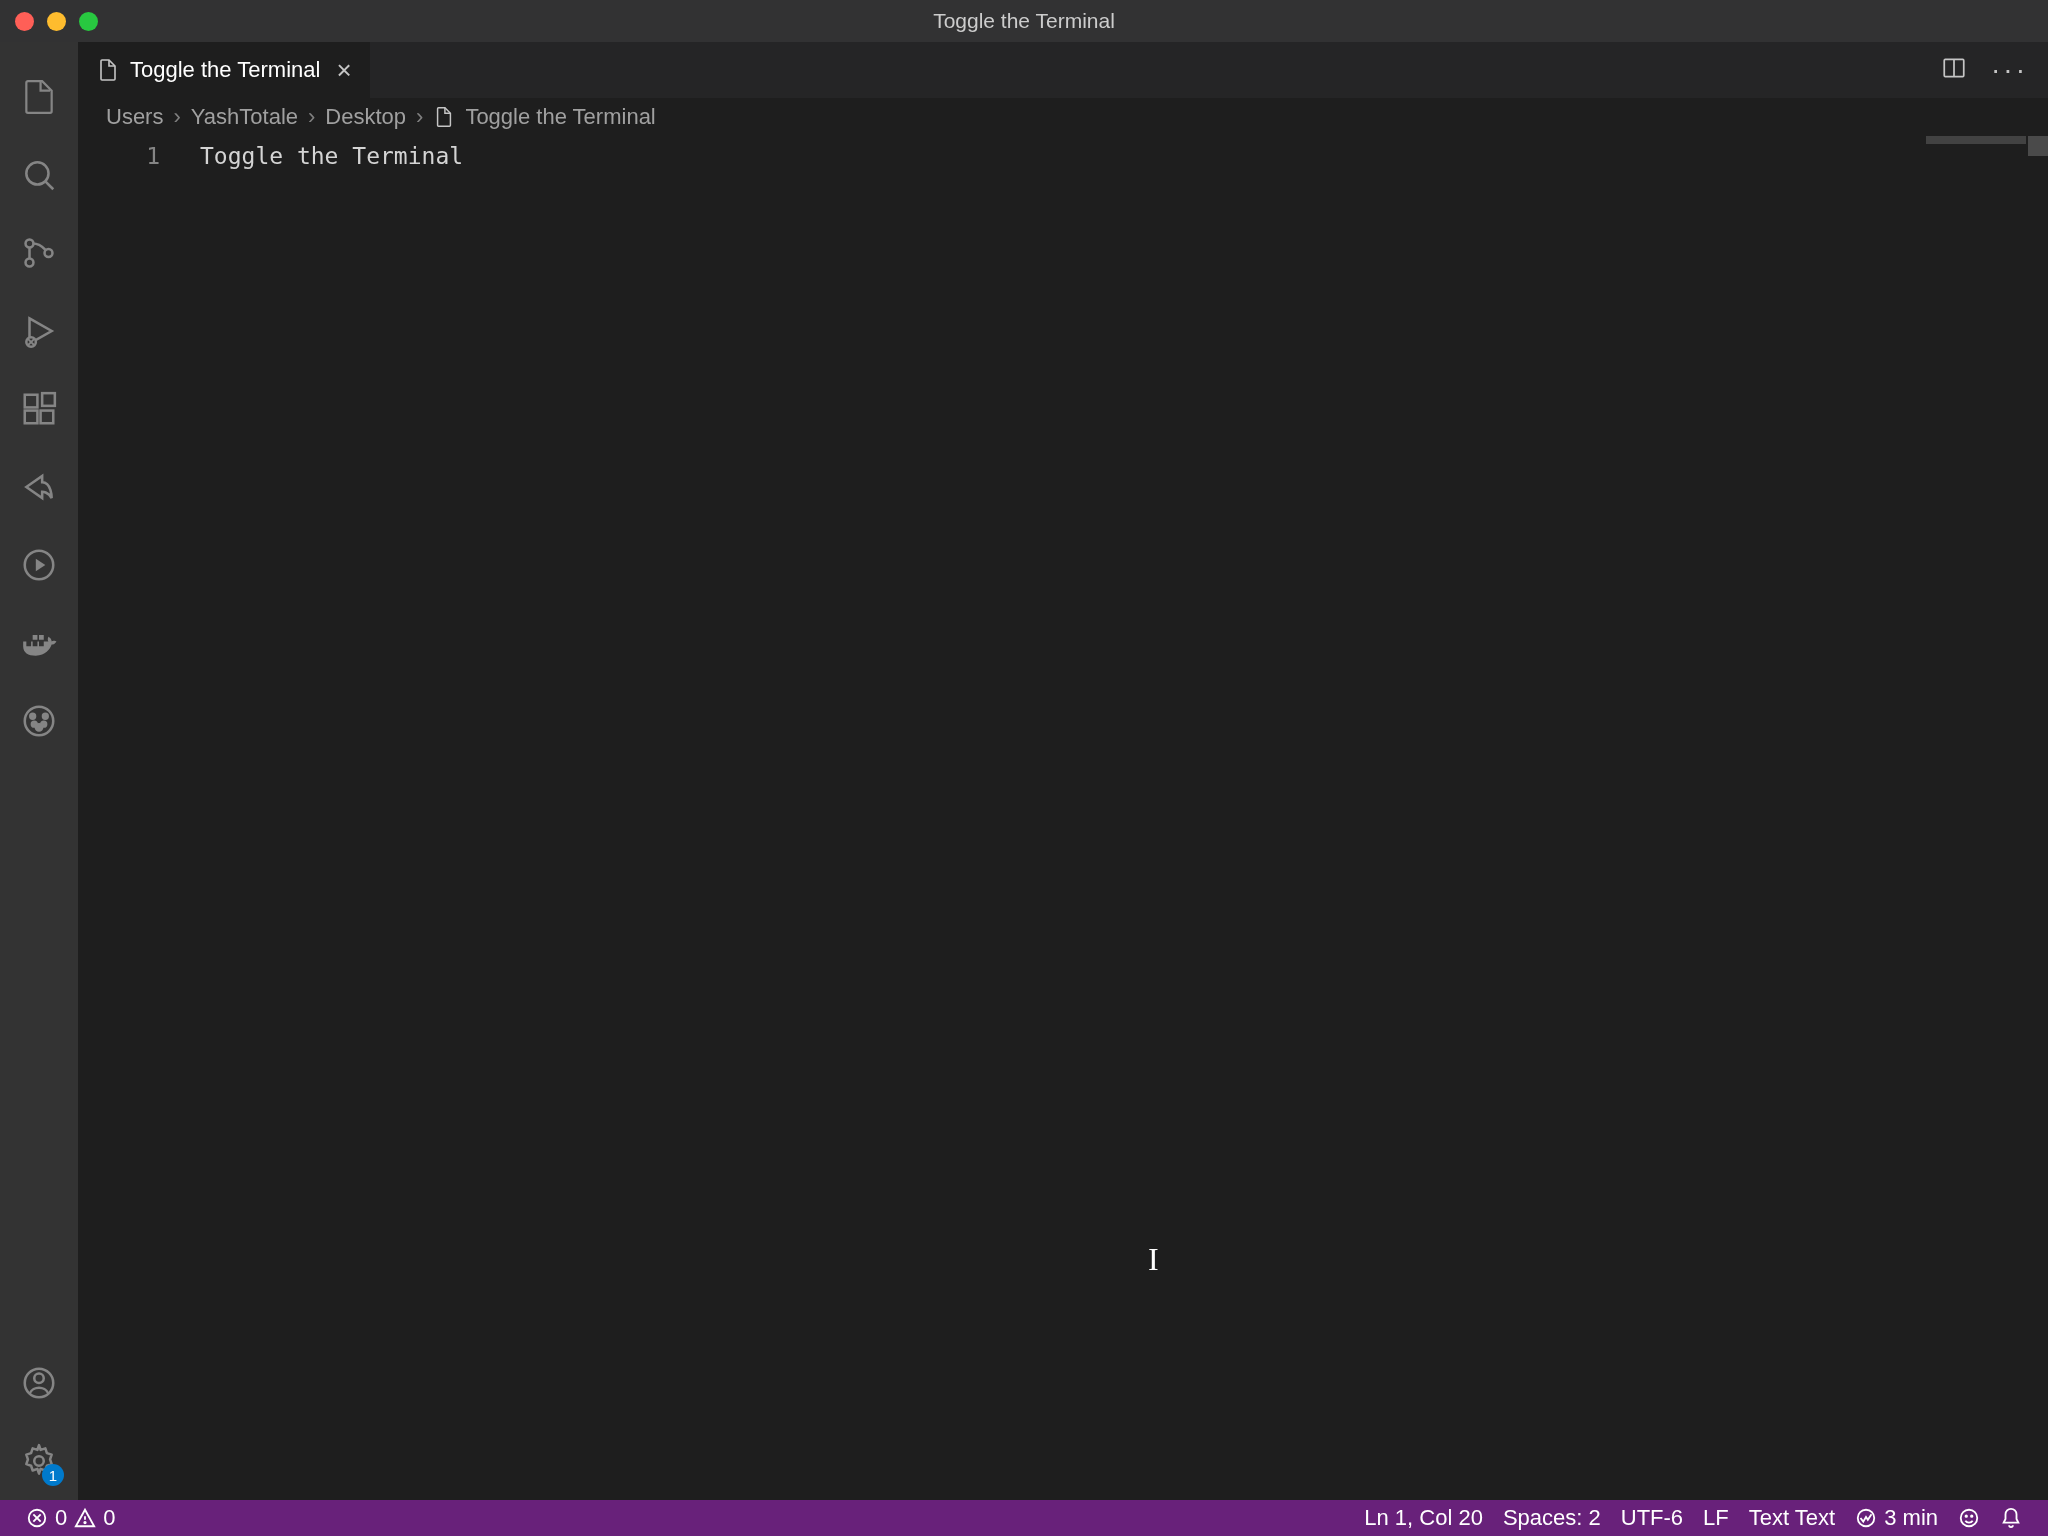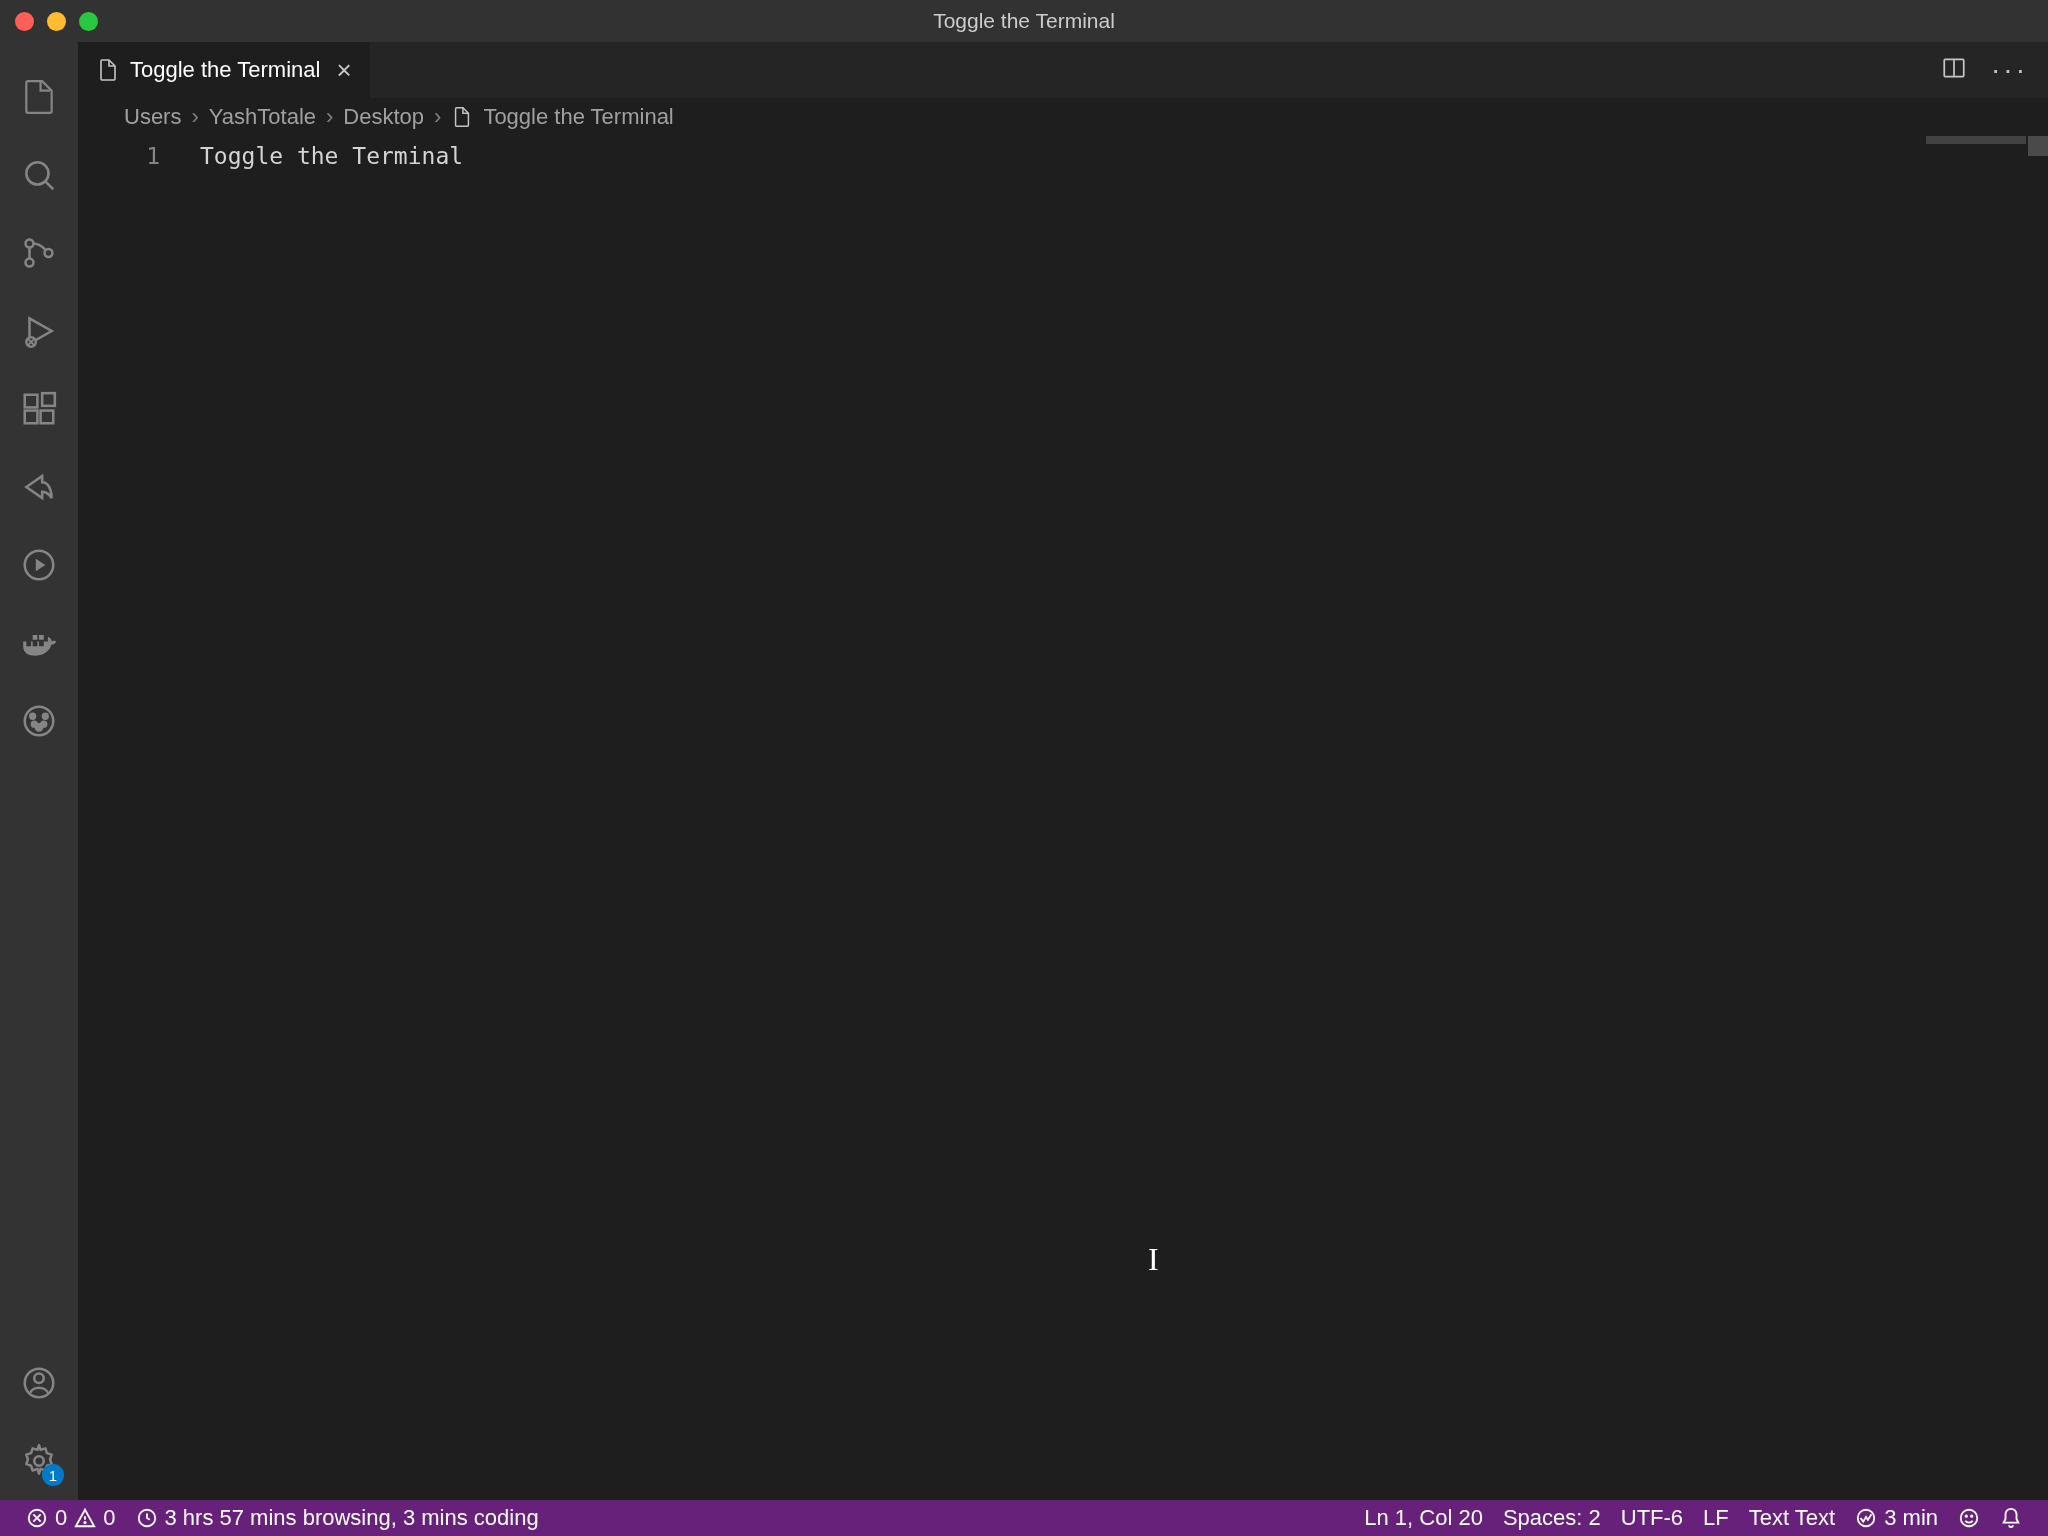--- a/index.html
+++ b/index.html
@@ -132,21 +132,21 @@
     }
     .tabs-right svg { width: 26px; height: 26px; }
     .dots { font-size: 28px; letter-spacing: 3px; }
 
     
     .breadcrumb {
       height: 38px;
       background: #1e1e1e;
       display: flex;
       align-items: center;
-      padding-left: 46px;
+      padding-left: 28px;
       gap: 10px;
       font-size: 22px;
       color: #a0a0a0;
       flex-shrink: 0;
     }
     .bc-sep { color: #808080; }
     .breadcrumb svg { width: 22px; height: 22px; color: #c5c5c5; }
 
     
     .editor-body {
@@ -374,27 +374,20 @@
         <line x1="16" y1="8" x2="8" y2="16"></line>
       </svg>
     <span>0</span>
     <svg viewBox="0 0 24 24" fill="none" stroke="currentColor" stroke-width="2">
         <path d="M12 3l10 18H2z"></path>
         <line x1="12" y1="10" x2="12" y2="14"></line>
         <circle cx="12" cy="17" r="0.8" fill="currentColor"></circle>
       </svg>
     <span>0</span>
   </div>
-  <div class="status-item">
-    <svg viewBox="0 0 24 24" fill="none" stroke="currentColor" stroke-width="2">
-        <circle cx="12" cy="12" r="9"></circle>
-        <path d="M12 7v5l3 2"></path>
-      </svg>
-    <span>3 hrs 57 mins browsing, 3 mins coding</span>
-  </div>
 
   <div class="status-spacer"></div>
 
   <div class="status-item">
     <span>Ln 1, Col 20</span>
   </div>
   <div class="status-item">
     <span>Spaces: 2</span>
   </div>
   <div class="status-item">

